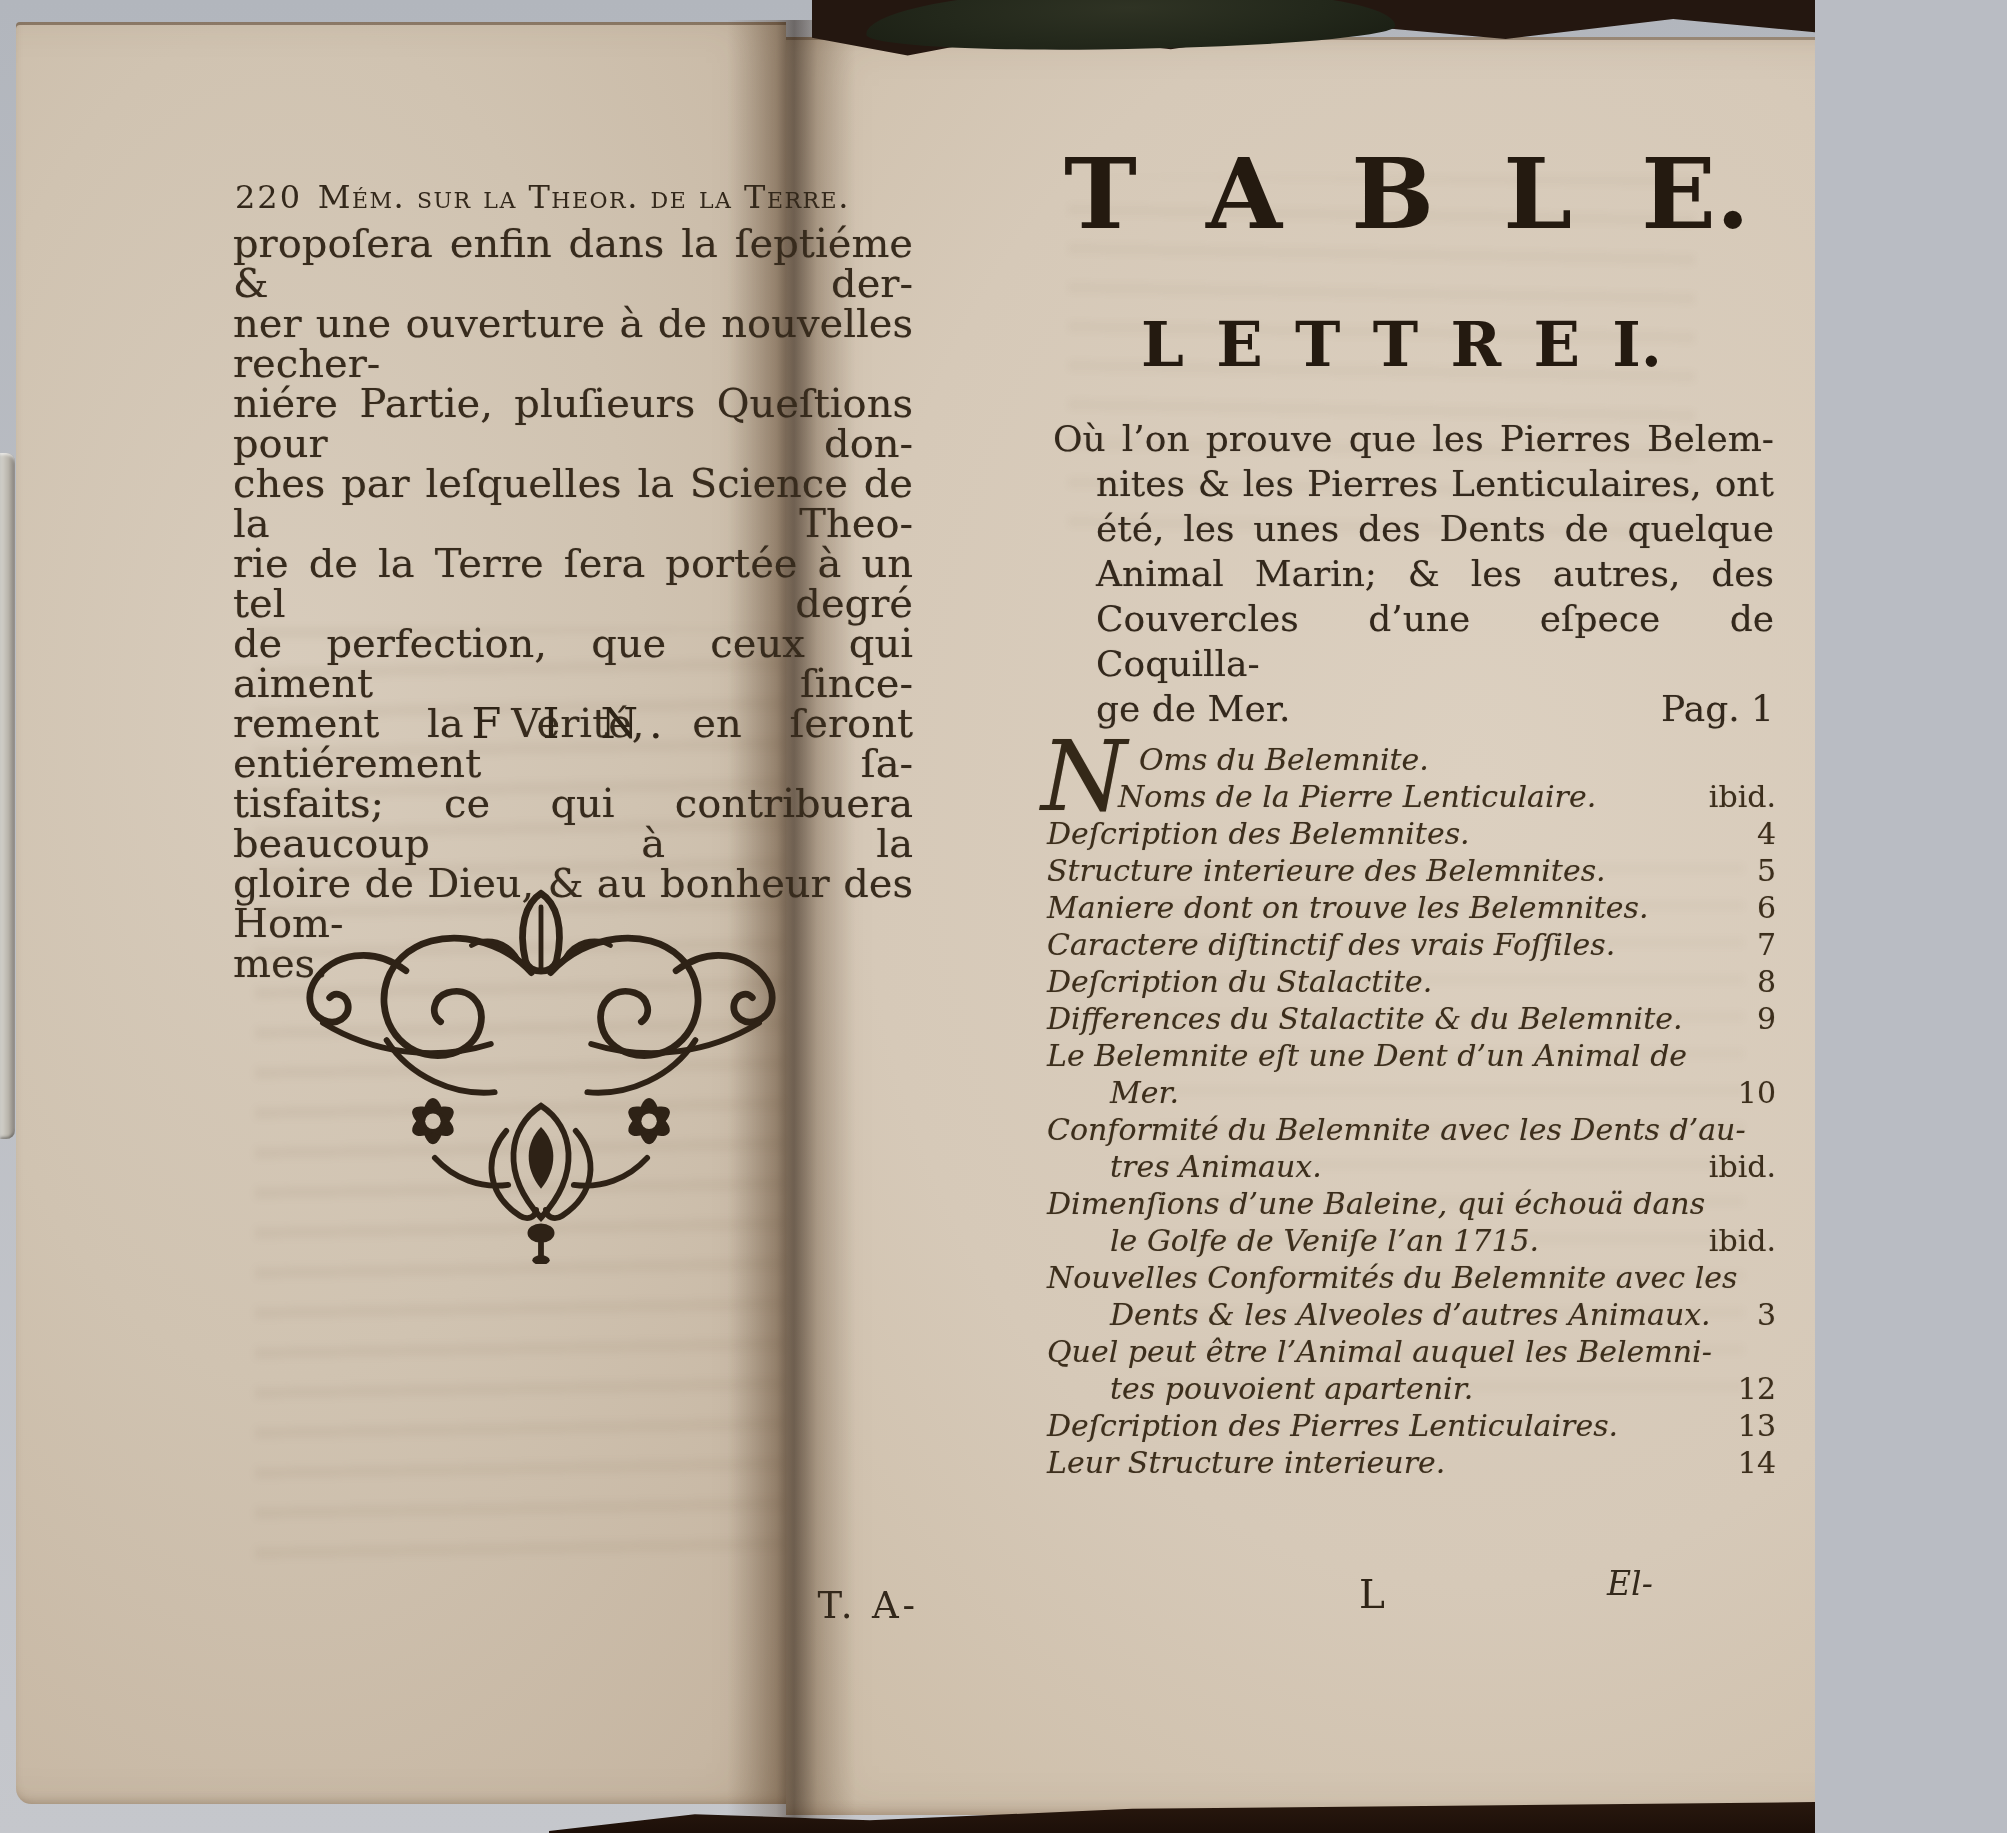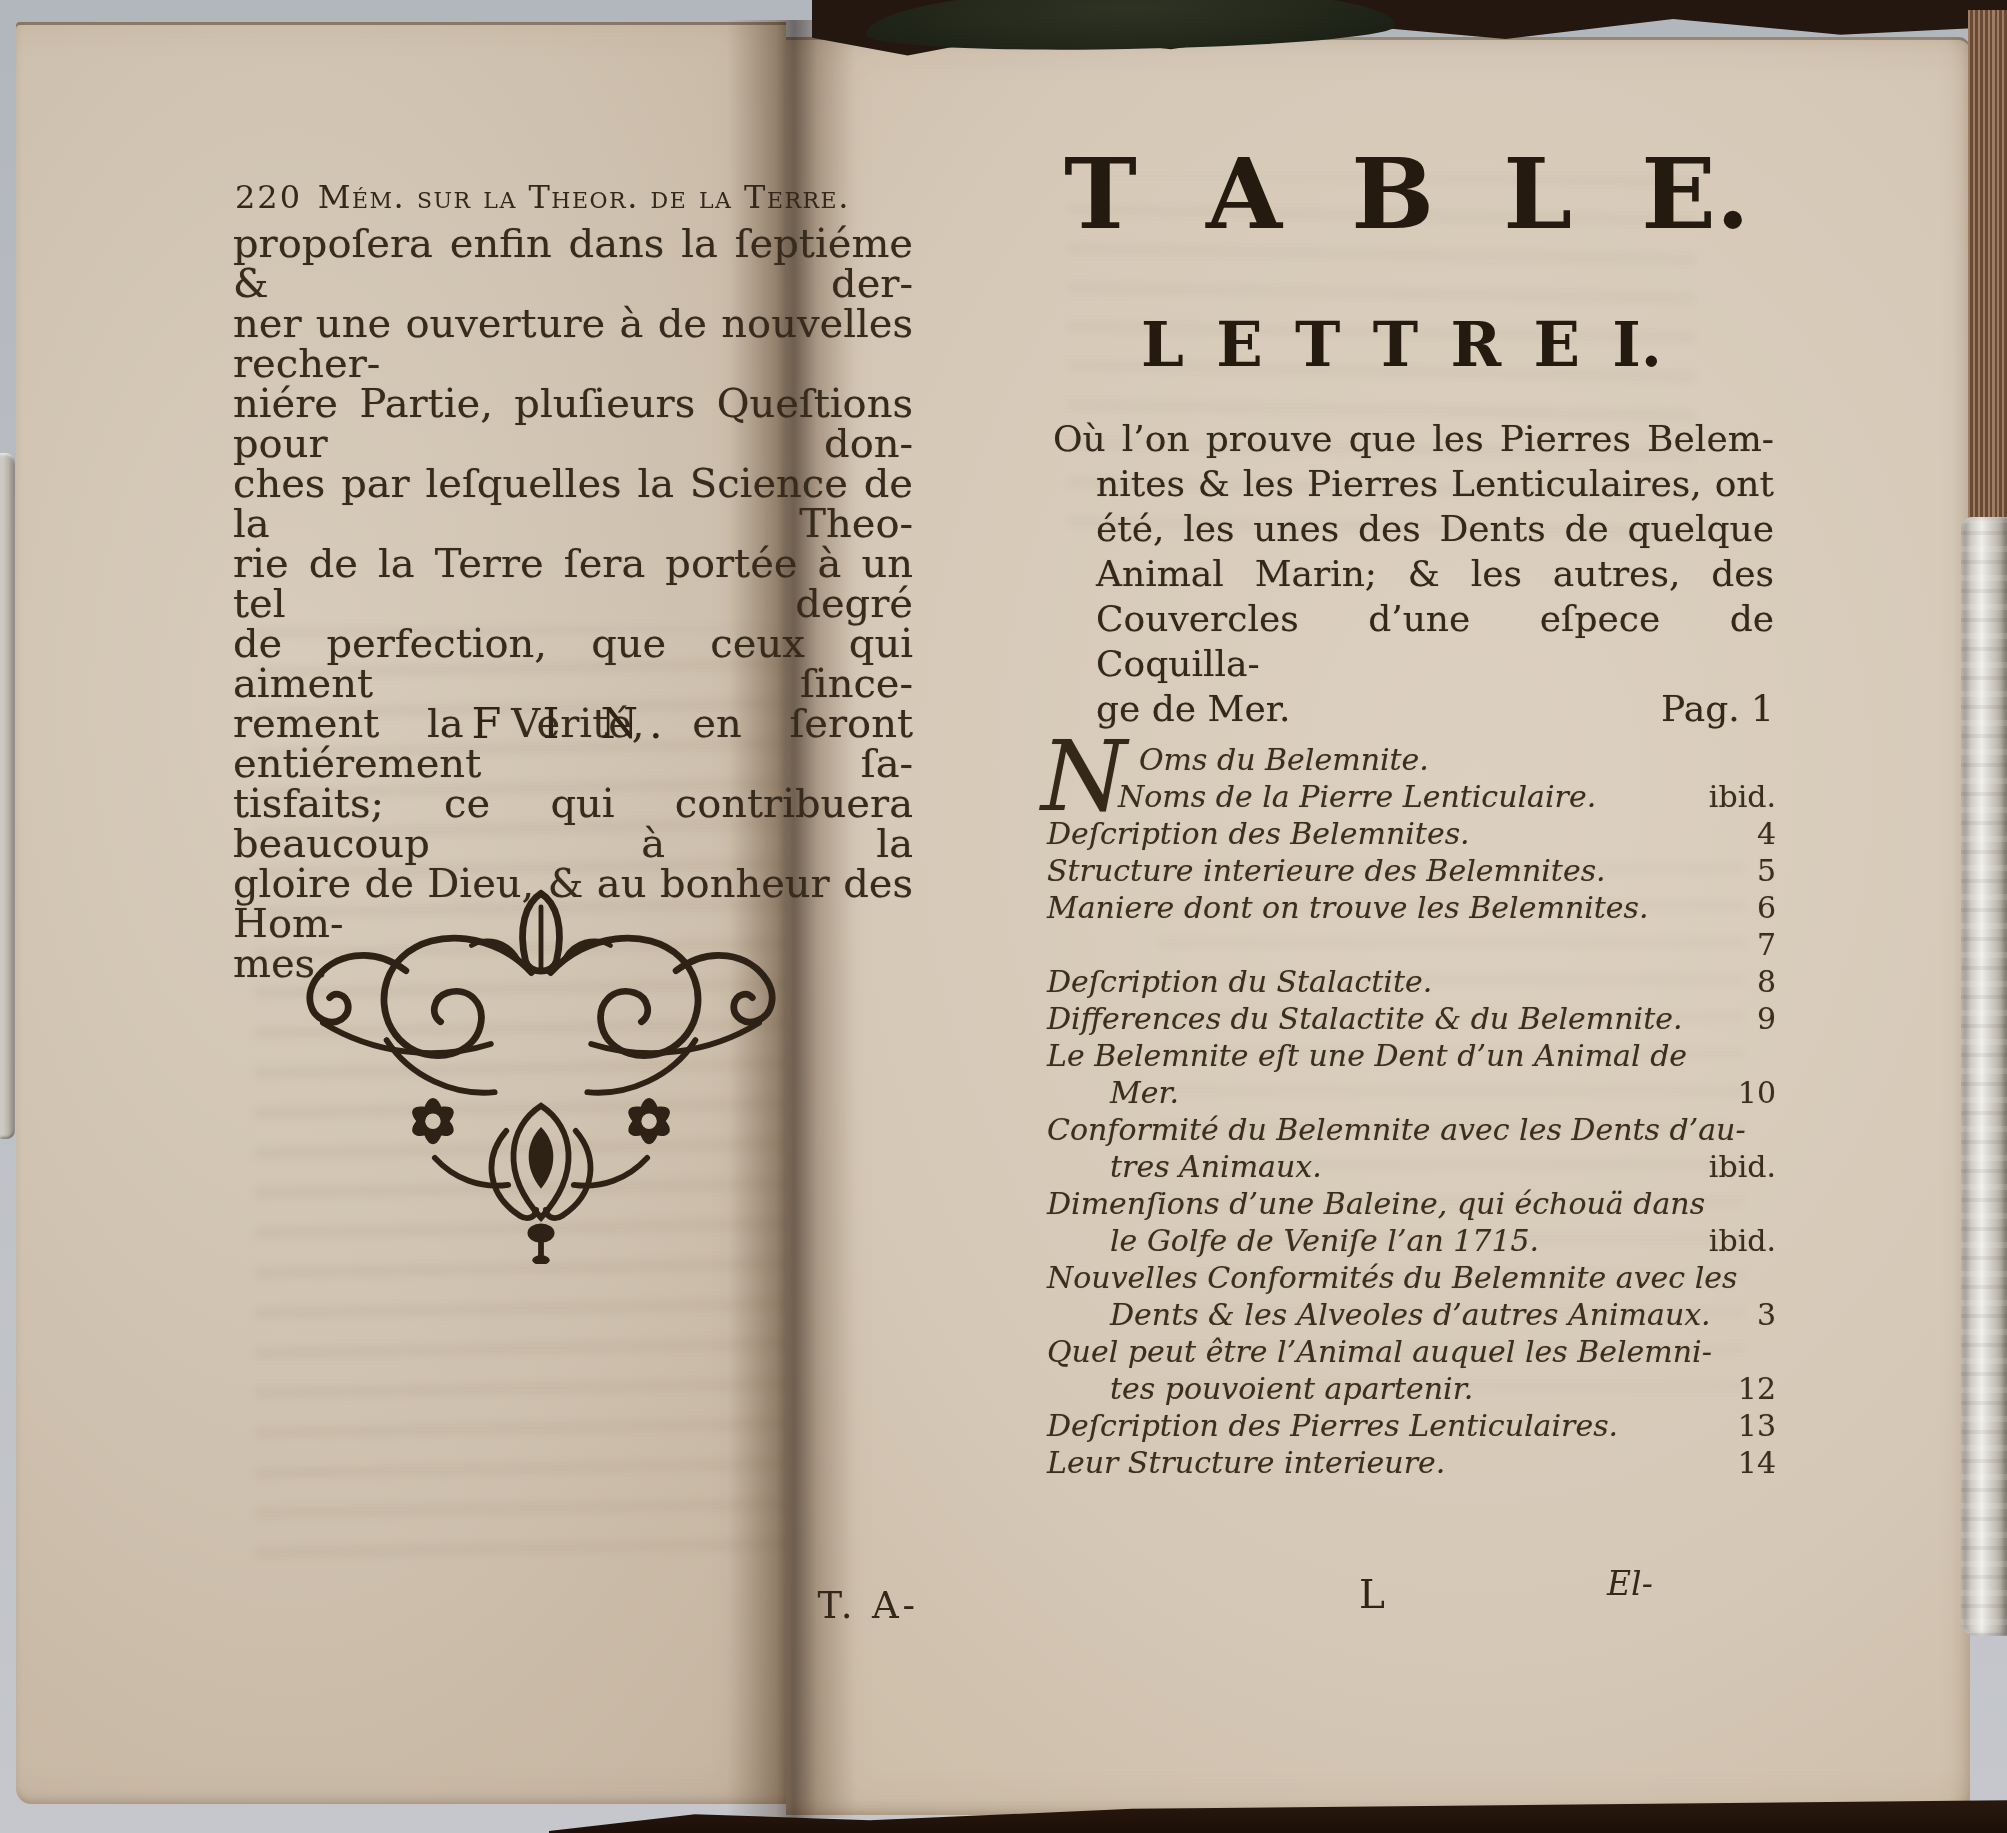--- a/index.html
+++ b/index.html
@@ -1,16 +1,16 @@
 <!DOCTYPE html>
 <html><head>
 <meta charset="utf-8">
 <style>
   html,body{margin:0;padding:0;background:#b9bcc3;}
-  #scene{position:relative;width:2007px;height:1834px;overflow:hidden;
+  #scene{position:relative;width:1815px;height:1834px;overflow:hidden;
     background:linear-gradient(180deg,#b2b6bd 0%,#babdc3 35%,#c5c7cc 100%);
     font-family:"DejaVu Serif","Liberation Serif",serif;}
   .abs{position:absolute;}
 
   
   .page-left{left:15.7px;top:21.6px;width:770px;height:1782px;border-radius:3.9px 0 0 15.7px;
     background:radial-gradient(115% 95% at 35% 38%,#d8ccbc 0%,#d0c3b1 40%,#c6b6a2 78%,#b9a78f 100%);
     box-shadow:inset 0 2.9px 0 rgba(61,40,22,.45),inset -39px 0 59px -29px rgba(90,62,38,.35),inset 0 -5.9px 11.8px -5.9px rgba(90,62,38,.4);}
   .page-right{left:786px;top:37px;width:1184px;height:1778px;border-radius:0 11.8px 17.6px 0;
     background:radial-gradient(115% 100% at 58% 42%,#dcd0c0 0%,#d6c9b8 45%,#cabaa4 82%,#bcab93 100%);
@@ -194,20 +194,21 @@
           </div>
         </div>
         <div class="toc-entry">
           <div class="toc-line flex">
             <span>Maniere dont on trouve les Belemnites.</span>
             <span class="toc-page">6</span>
           </div>
         </div>
         <div class="toc-entry">
           <div class="toc-line flex">
+            <span>Caractere diſtinctif des vrais Foſſiles.</span>
             <span class="toc-page">7</span>
           </div>
         </div>
         <div class="toc-entry">
           <div class="toc-line flex">
             <span>Deſcription du Stalactite.</span>
             <span class="toc-page">8</span>
           </div>
         </div>
         <div class="toc-entry">

